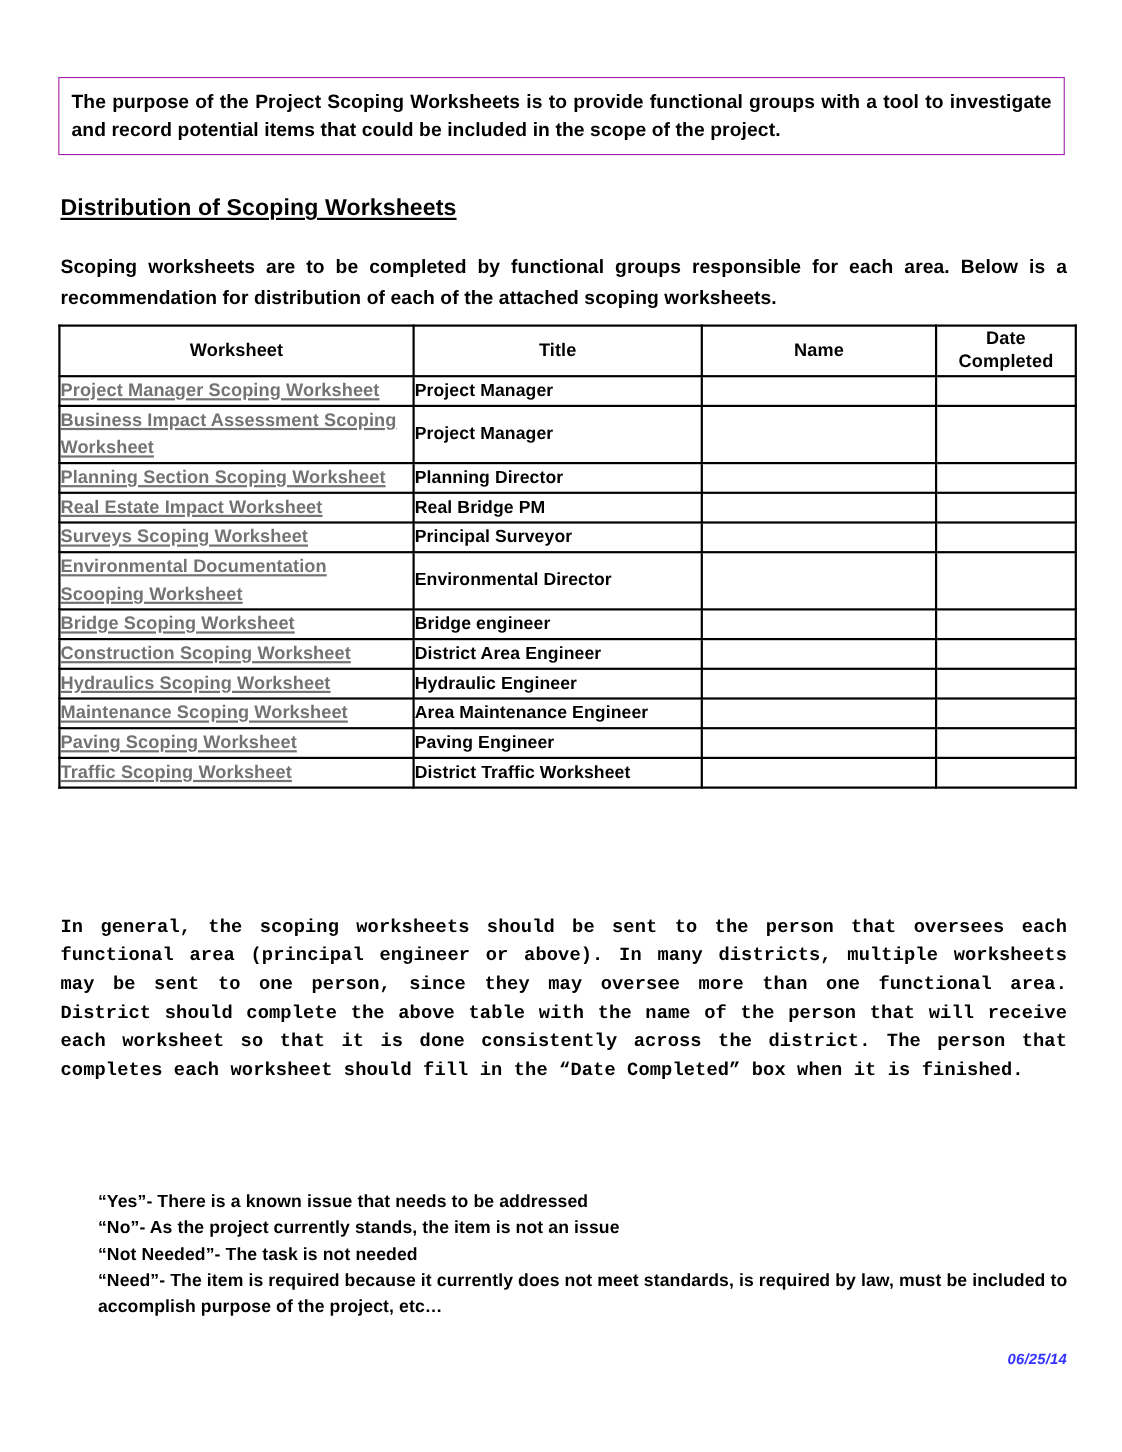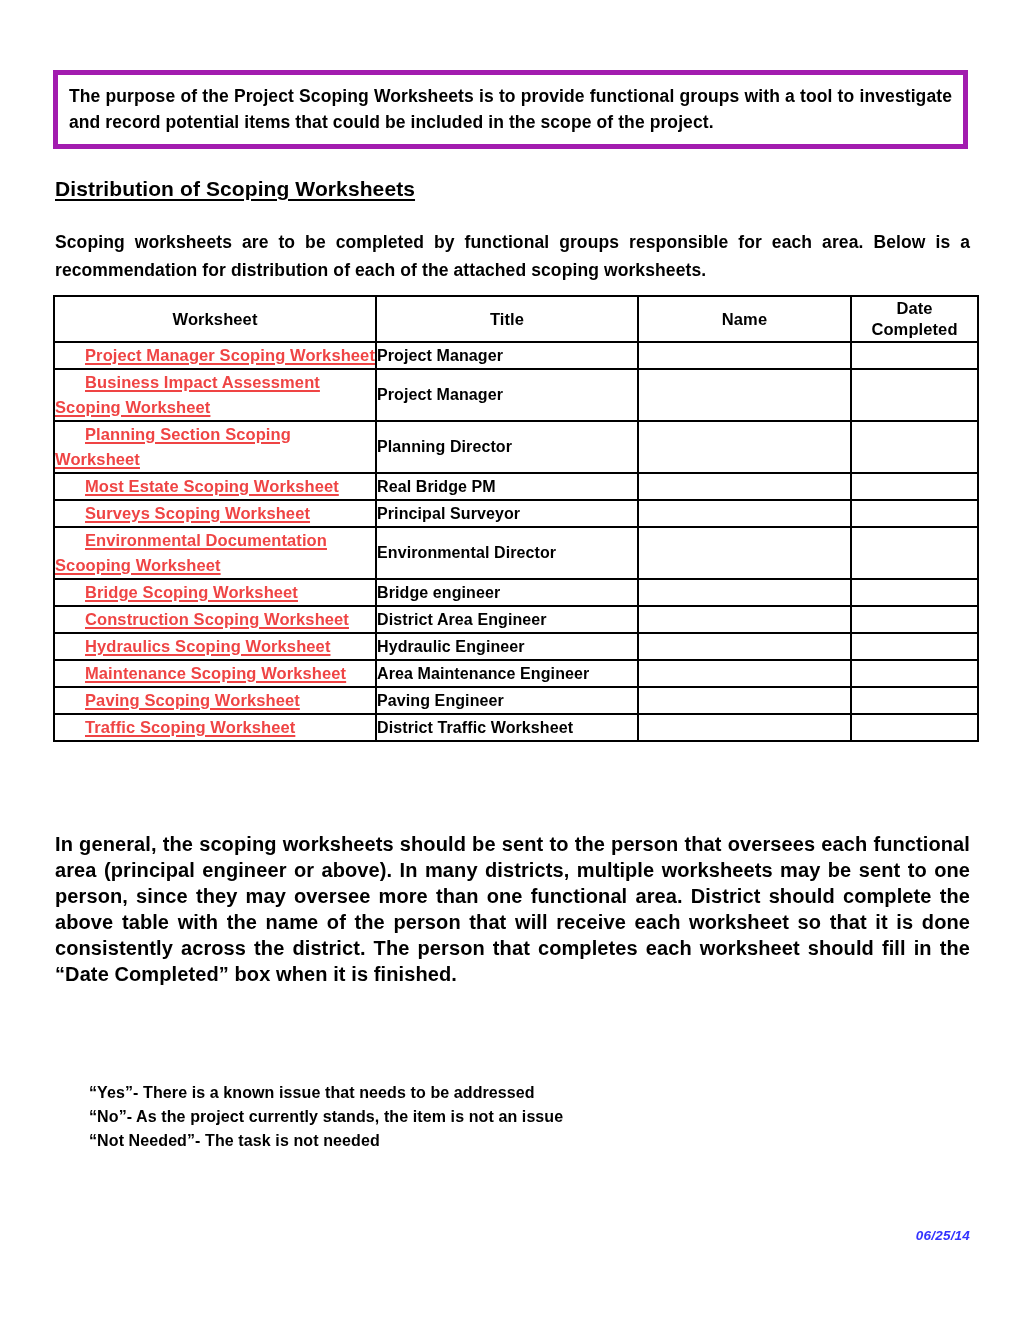--- a/index.html
+++ b/index.html
@@ -25,21 +25,21 @@
     box-sizing: border-box;
   }
 
   
   .purpose-box {
     position: absolute;
     left: 53px;
     top: 70px;
     width: 915px;
     box-sizing: border-box;
-    border: 5px solid #a21caf;
+    border: 1px solid #a21caf;
     padding: 8px 11px 9px 11px;
   }
   .purpose-text {
     font-size: 17.5px;
     font-weight: bold;
     line-height: 26px;
     text-align: justify;
     text-justify: inter-word;
     letter-spacing: 0.1px;
   }
@@ -107,43 +107,43 @@
   .cell-title {
     font-size: 16px;
     font-weight: bold;
     padding: 3px 6px 4px 8px;
     line-height: 24px;
     letter-spacing: 0.1px;
   }
   .cell-blank { padding: 0; }
 
   a.ws-link {
-    color: #ef4444;
+    color: #737373;
     font-size: 16.5px;
     font-weight: bold;
     text-decoration: underline;
     text-underline-offset: 2px;
     text-decoration-thickness: 2px;
     letter-spacing: 0.1px;
     display: inline;
-    margin-left: 30px;
   }
 
   
   .general-para {
     position: absolute;
     left: 55px;
     top: 831px;
     width: 915px;
-    font-size: 20px;
+    font-size: 17px;
     font-weight: bold;
     line-height: 26px;
     text-align: justify;
     text-justify: inter-word;
     letter-spacing: 0.1px;
+    font-family: Liberation Mono, monospace;
   }
 
   
   .checkbox-para {
     position: absolute;
     left: 55px;
     top: 1005px;
     width: 915px;
     font-size: 17.5px;
     font-weight: bold;
@@ -225,21 +225,21 @@
       </tr>
 
       <tr>
         <td class="cell-worksheet"><a class="ws-link" href="#">Planning Section Scoping Worksheet</a></td>
         <td class="cell-title">Planning Director</td>
         <td class="cell-blank"></td>
         <td class="cell-blank"></td>
       </tr>
 
       <tr>
-        <td class="cell-worksheet"><a class="ws-link" href="#">Most Estate Scoping Worksheet</a></td>
+        <td class="cell-worksheet"><a class="ws-link" href="#">Real Estate Impact Worksheet</a></td>
         <td class="cell-title">Real Bridge PM</td>
         <td class="cell-blank"></td>
         <td class="cell-blank"></td>
       </tr>
 
       <tr>
         <td class="cell-worksheet"><a class="ws-link" href="#">Surveys Scoping Worksheet</a></td>
         <td class="cell-title">Principal Surveyor</td>
         <td class="cell-blank"></td>
         <td class="cell-blank"></td>
@@ -298,17 +298,18 @@
     </tbody>
   </table>
 
   <div class="general-para">In general, the scoping worksheets should be sent to the person that oversees each functional area (principal engineer or above). In many districts, multiple worksheets may be sent to one person, since they may oversee more than one functional area. District should complete the above table with the name of the person that will receive each worksheet so that it is done consistently across the district. The person that completes each worksheet should fill in the “Date Completed” box when it is finished.</div>
 
 
   <div class="definitions">
     <div class="def-line">“Yes”- There is a known issue that needs to be addressed</div>
     <div class="def-line">“No”- As the project currently stands, the item is not an issue</div>
     <div class="def-line">“Not Needed”- The task is not needed</div>
+    <div class="def-line">“Need”- The item is required because it currently does not meet standards, is required by law, must be included to accomplish purpose of the project, etc…</div>
   </div>
 
   <div class="footer-date">06/25/14</div>
 
 </div>
 
 </body></html>

